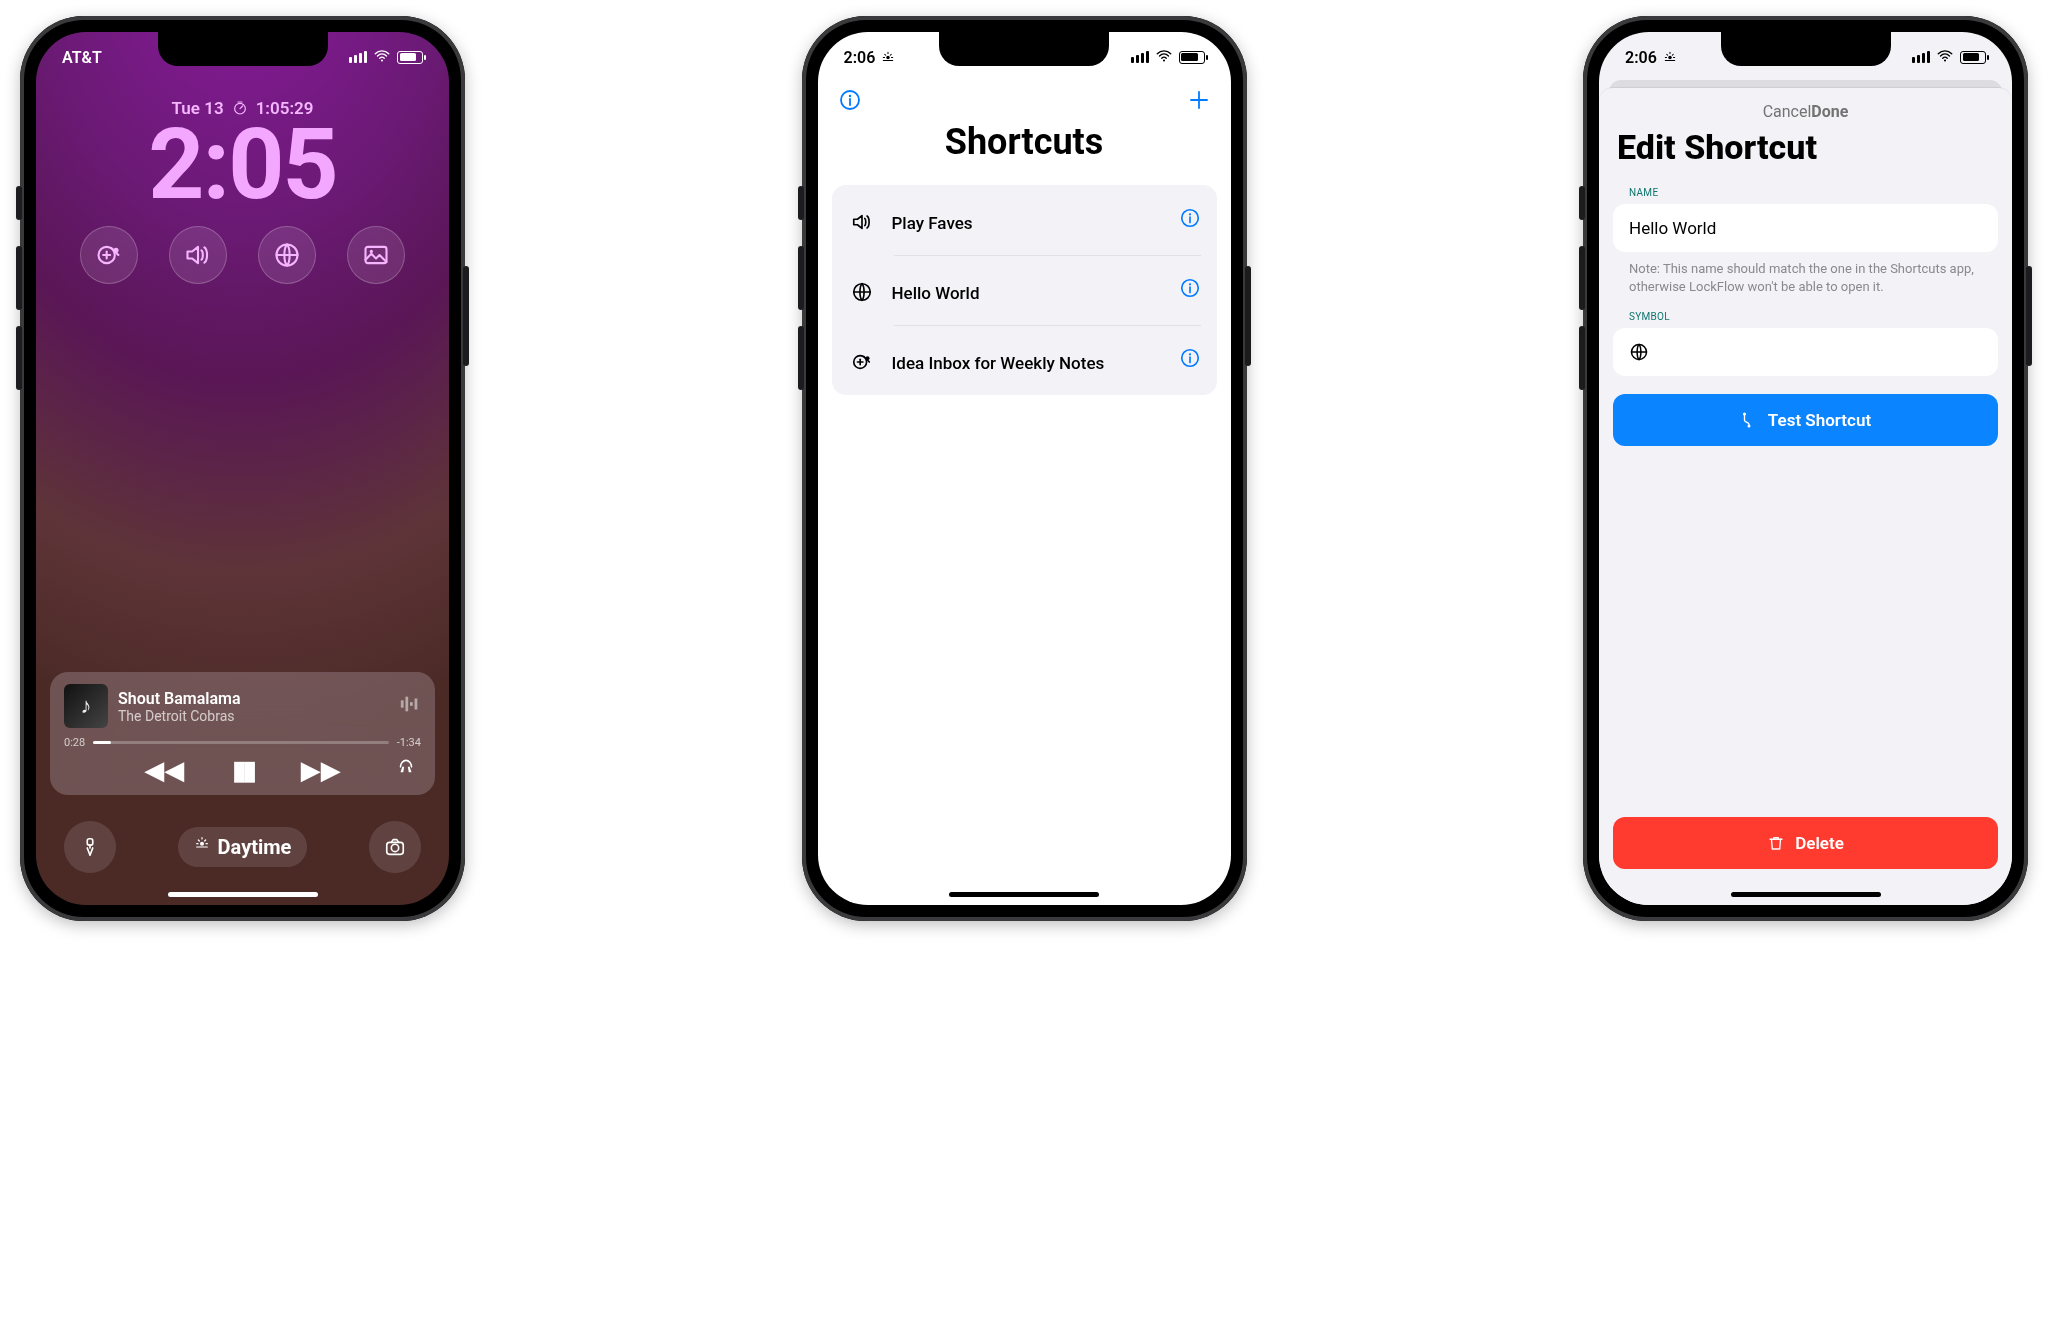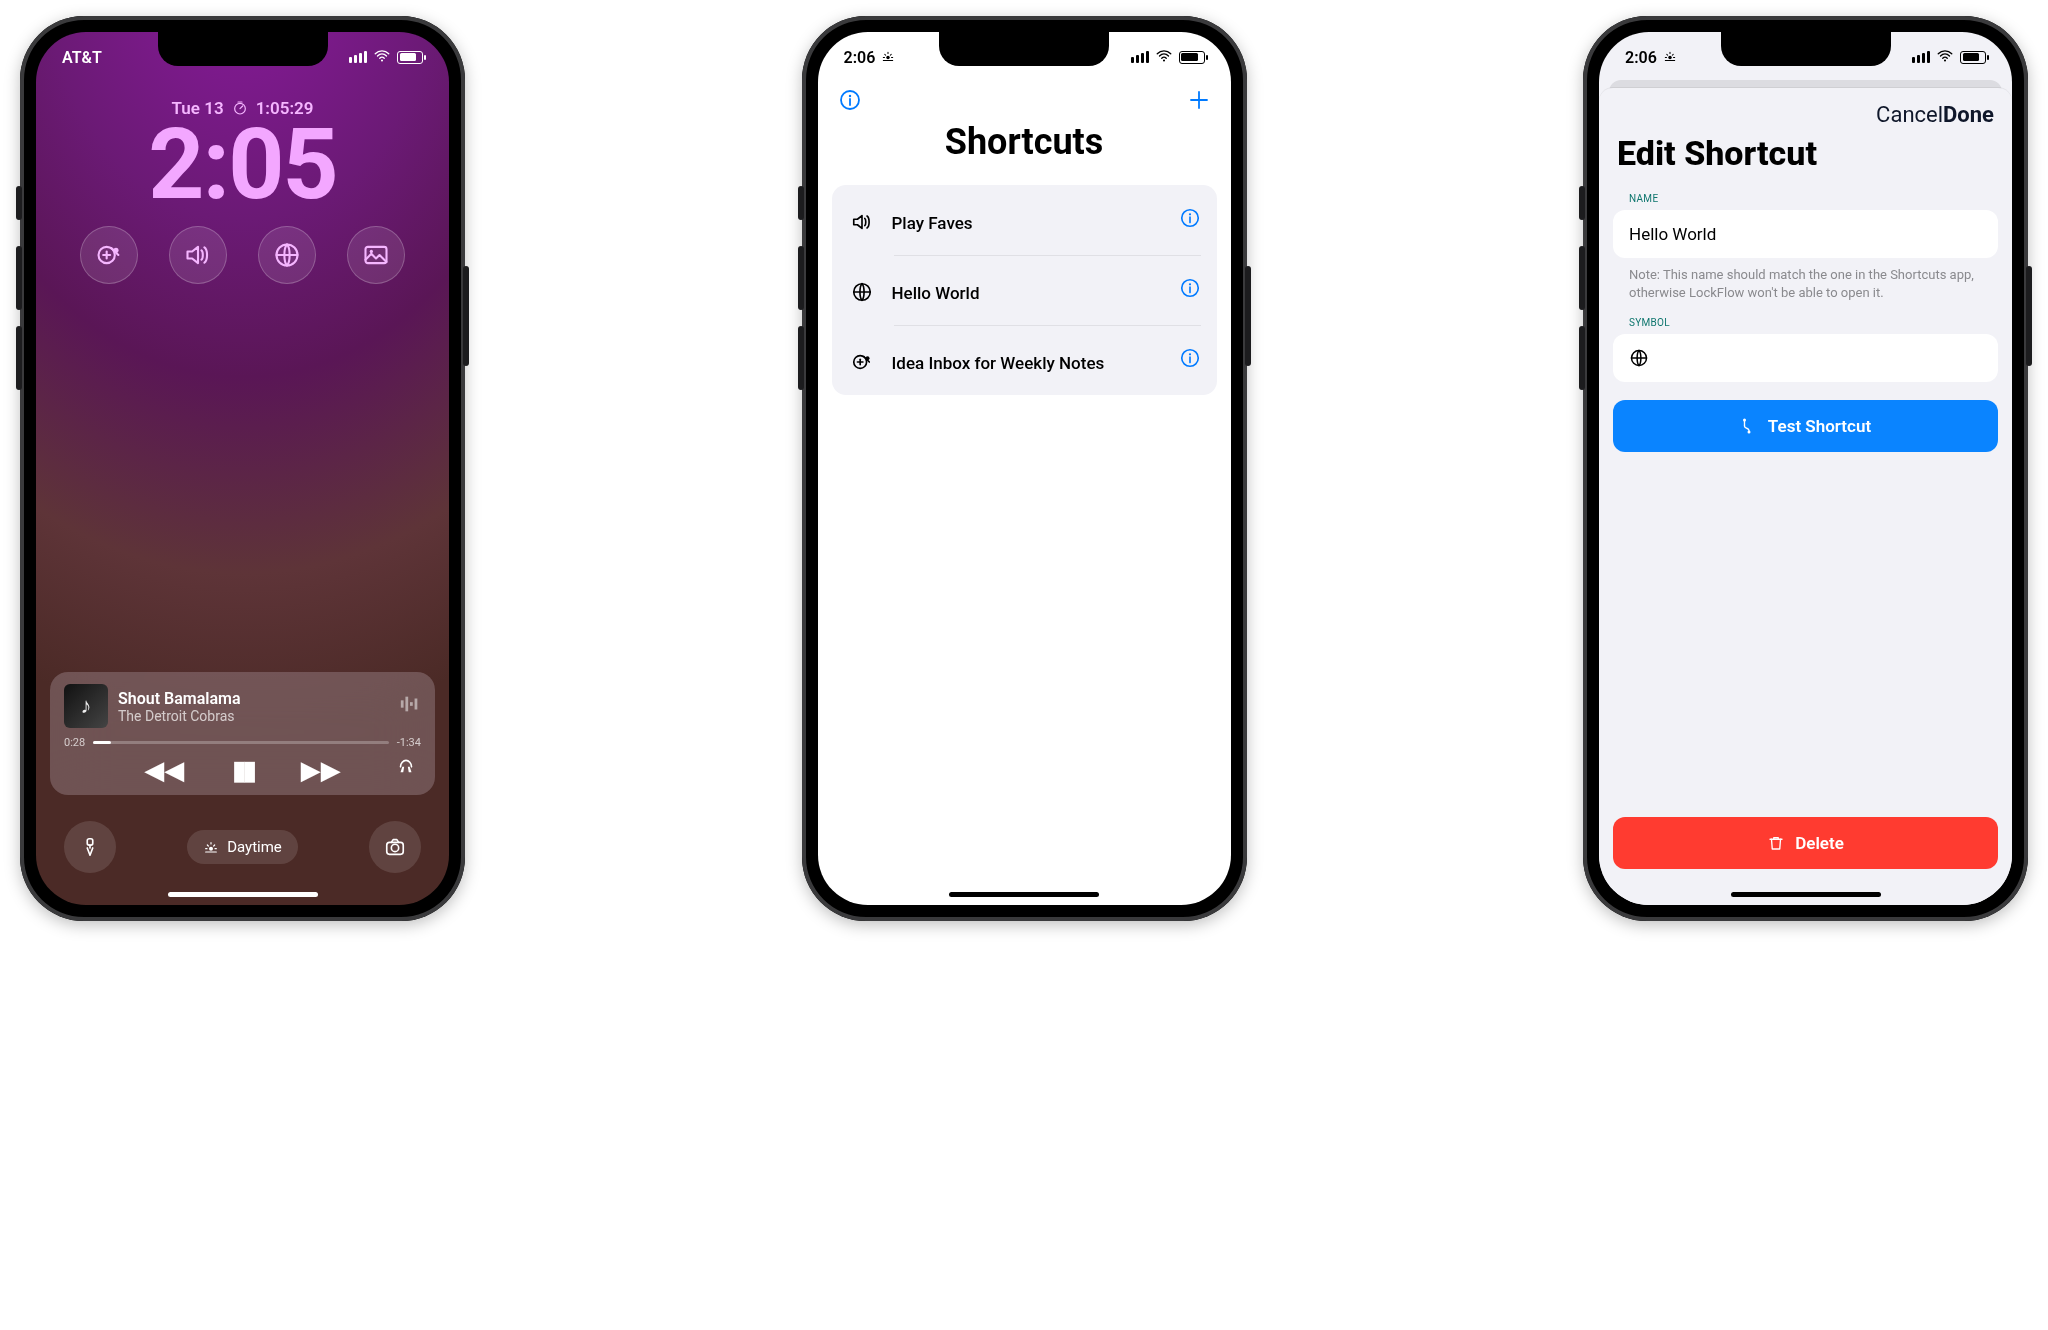--- a/index.html
+++ b/index.html
@@ -157,22 +157,22 @@
   }
   .blob{
     width:52px; height:52px; border-radius:50%;
     background: rgba(255,255,255,.12);
     display:flex; align-items:center; justify-content:center;
     color:#fff;
   }
   .focus-pill{
     padding:8px 16px; border-radius:22px;
     background: rgba(255,255,255,.12);
-    color:#fff; font-size:15px; font-weight:400;
-    display:flex; gap:8px; align-items:flex-end;
+    color:#fff; font-size:20px; font-weight:700;
+    display:flex; gap:8px; align-items:flex-start;
   }
 
   
   .s2 { background: #ffffff; color:#000; }
   .s2 .status { color:#000; }
   .navbar2{
     margin-top:48px; padding: 8px 20px 0;
     display:flex; justify-content:space-between; color:#007aff; font-size:22px;
   }
   .page-title{
@@ -203,22 +203,22 @@
     background:#dcdce1; border-top-left-radius:14px; border-top-right-radius:14px;
   }
   .sheet{
     position:absolute; top:56px; left:0; right:0; bottom:0;
     background:#f2f2f7;
     border-top-left-radius:14px; border-top-right-radius:14px;
     display:flex; flex-direction:column;
     box-shadow: 0 -1px 0 rgba(0,0,0,.06);
   }
   .sheet-nav{
-    display:flex; justify-content:flex-end;
-    padding:14px 18px 0; color:#0f172a; font-size:22px;
+    display:flex; justify-content:center;
+    padding:14px 18px 0; color:#737373; font-size:16px;
   }
   .sheet-nav .done{ font-weight:700; }
   .sheet-title{ font-size:34px; font-weight:800; padding:6px 18px 10px; }
   .form-label{ font-size:10px; color:#0f766e; padding:10px 30px 6px; letter-spacing:.3px; }
   .field{
     background:#fff; margin:0 14px; border-radius:12px;
     padding:14px 16px; font-size:17px;
   }
   .note{ font-size:13px; color:#8a8a8e; padding:8px 30px 6px; line-height:1.35;}
   .symbol-field{ display:flex; align-items:center; }

